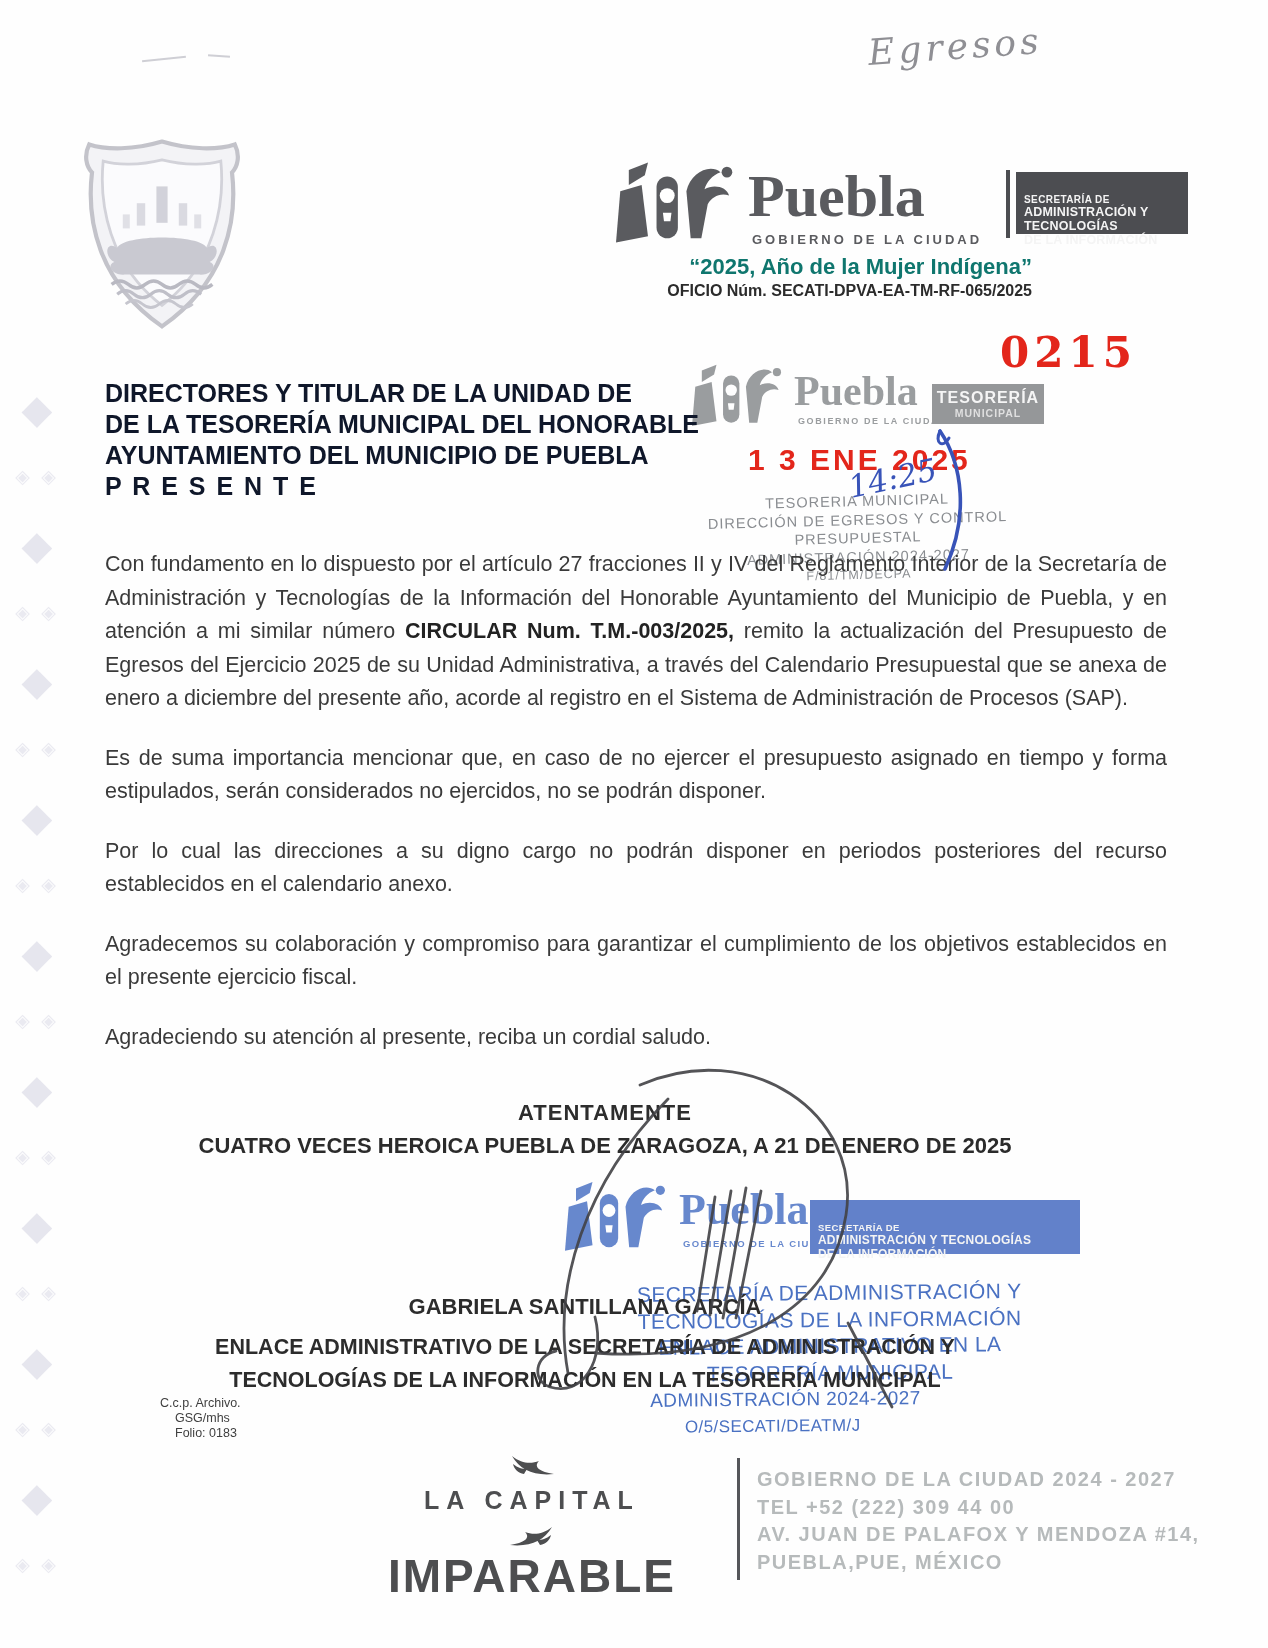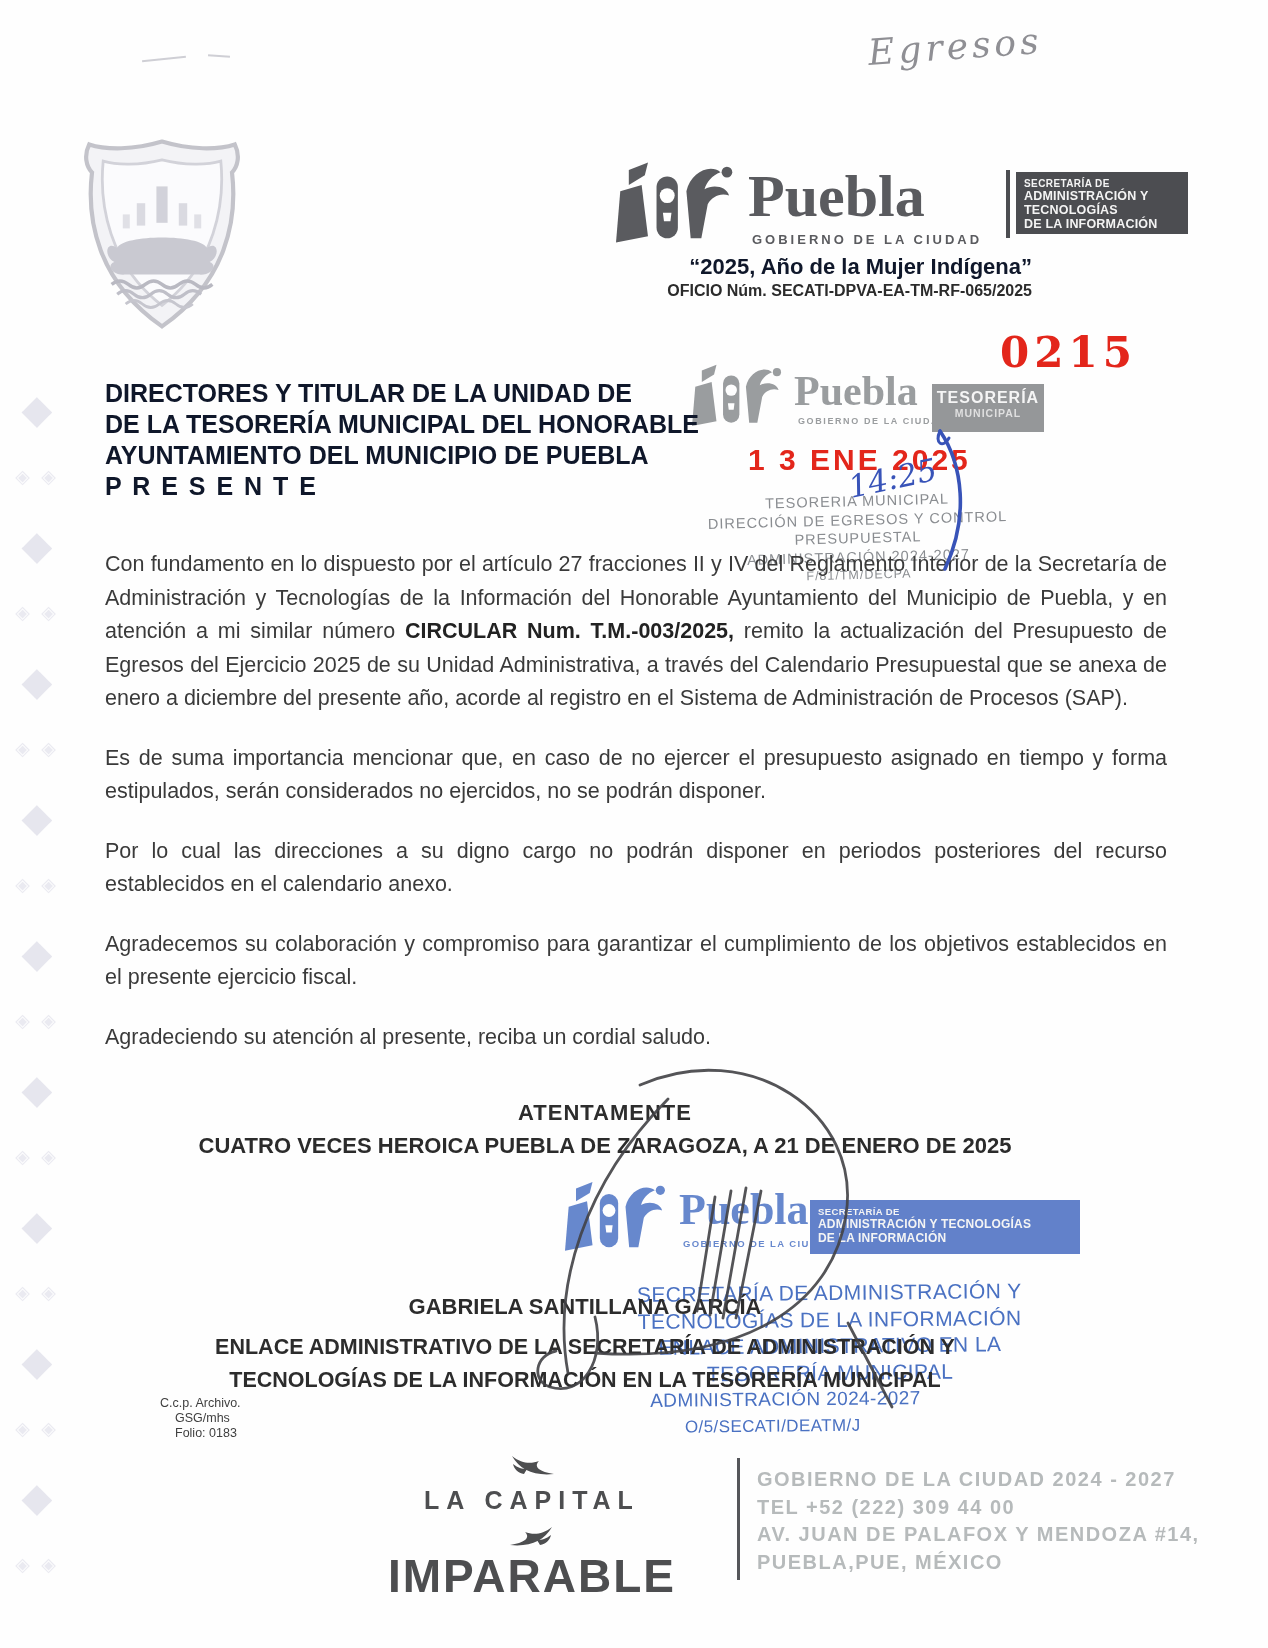--- a/index.html
+++ b/index.html
@@ -22,49 +22,49 @@
     font-size:36px;color:#8f8f94;letter-spacing:4px;transform:rotate(-4deg);
   }
   .pencil-mark{position:absolute;border-top:2px solid #cfcfd5;z-index:1;}
   
   .crest{position:absolute;left:78px;top:136px;z-index:1;}
   
   .pue-logo{position:absolute;z-index:1;}
   .pue-icons{position:absolute;}
   .pue-word{position:absolute;font-weight:bold;line-height:1;font-family:Liberation Serif, serif;}
   .pue-sub{position:absolute;font-weight:bold;letter-spacing:3px;}
-  .pue-box{position:absolute;color:#f4f4f4;padding:6px 8px;box-sizing:border-box;}
+  .pue-box{position:absolute;color:#f4f4f4;padding:22px 8px;box-sizing:border-box;}
   .pue-box .l1{font-size:10px;font-weight:bold;letter-spacing:.4px;}
   .pue-box .l2,.pue-box .l3{font-size:12.5px;font-weight:bold;letter-spacing:.2px;}
   .pue-bar{position:absolute;}
   
   .logo-header .pue-icons{left:0;top:0;width:128px;height:88px;color:#5a5b5f;}
   .logo-header .pue-word{left:132px;top:8px;font-size:60px;color:#5a5b5f;}
   .logo-header .pue-sub{left:136px;top:74px;font-size:13px;color:#5a5b5f;}
   .logo-header .pue-bar{left:390px;top:12px;width:4px;height:68px;background:#4c4d51;}
   .logo-header .pue-box{left:400px;top:14px;width:172px;height:62px;background:#4c4d51;}
   
   .logo-gray{opacity:.88;}
   .logo-gray .pue-icons{left:0;top:4px;width:98px;height:66px;color:#8d9093;}
   .logo-gray .pue-word{left:102px;top:12px;font-size:42px;color:#8d9093;}
   .logo-gray .pue-sub{left:106px;top:58px;font-size:9px;color:#8d9093;letter-spacing:1.6px;}
-  .logo-gray .pue-box{left:240px;top:26px;width:112px;height:48px;background:#87898c;text-align:center;padding:5px 4px;}
+  .logo-gray .pue-box{left:240px;top:26px;width:112px;height:40px;background:#87898c;text-align:center;padding:5px 4px;}
   .logo-gray .pue-box .g1{font-size:16px;font-weight:bold;letter-spacing:1px;}
   .logo-gray .pue-box .g2{font-size:10.5px;font-weight:bold;letter-spacing:1px;color:#dcdcdc;}
   
   .logo-blue{opacity:.92;}
   .logo-blue .pue-icons{left:0;top:18px;width:110px;height:76px;color:#5b7ec9;}
   .logo-blue .pue-word{left:114px;top:28px;font-size:44px;color:#5b7ec9;}
   .logo-blue .pue-sub{left:118px;top:78px;font-size:9.5px;color:#5b7ec9;letter-spacing:1.4px;}
   .logo-blue .pue-box{left:245px;top:40px;width:270px;height:54px;background:#5577c6;}
   .logo-blue .pue-box .l1{font-size:9.5px;}
   .logo-blue .pue-box .l2,.logo-blue .pue-box .l3{font-size:12px;}
   
   .motto{position:absolute;left:400px;top:254px;width:632px;text-align:right;
-         font-size:22px;font-weight:bold;color:#0f172a;z-index:2;}
+         font-size:22px;font-weight:bold;color:#0f766e;z-index:2;}
   .oficio{position:absolute;left:400px;top:282px;width:632px;text-align:right;
           font-size:16px;font-weight:bold;color:#2b2b2b;z-index:2;}
   
   .addressee{position:absolute;left:105px;top:378px;z-index:2;
              font-size:25px;font-weight:bold;line-height:31px;color:#0f172a;}
   .addressee .presente{letter-spacing:2px;}
   
   .folio-red{position:absolute;left:1000px;top:328px;z-index:2;
              font-family:"DejaVu Serif",serif;font-weight:bold;font-size:42px;
              letter-spacing:5px;color:#e3261b;}

